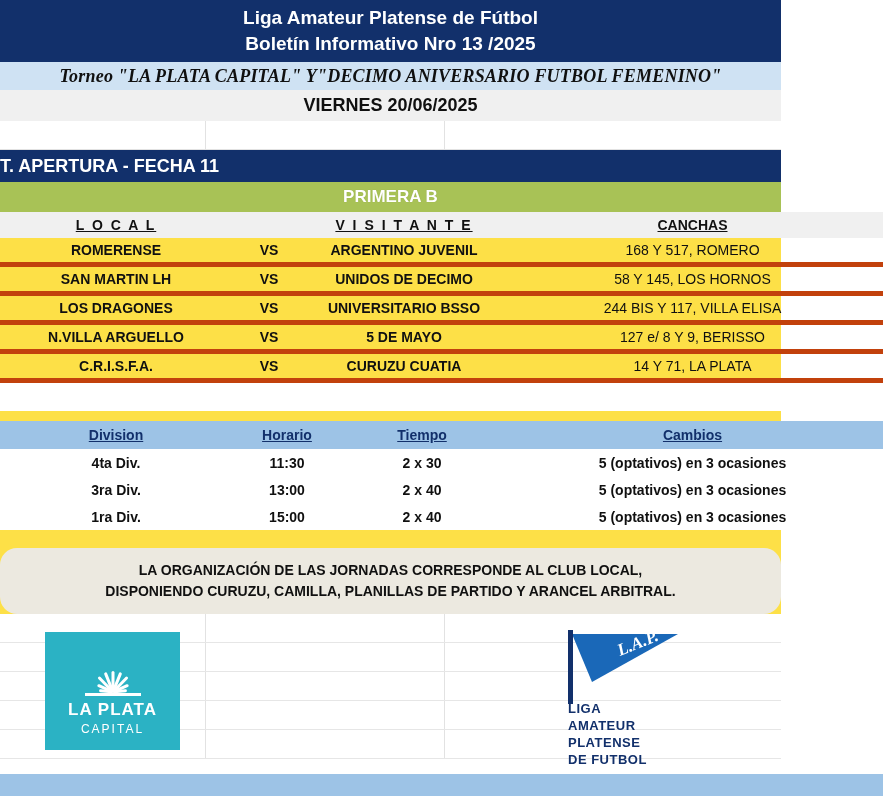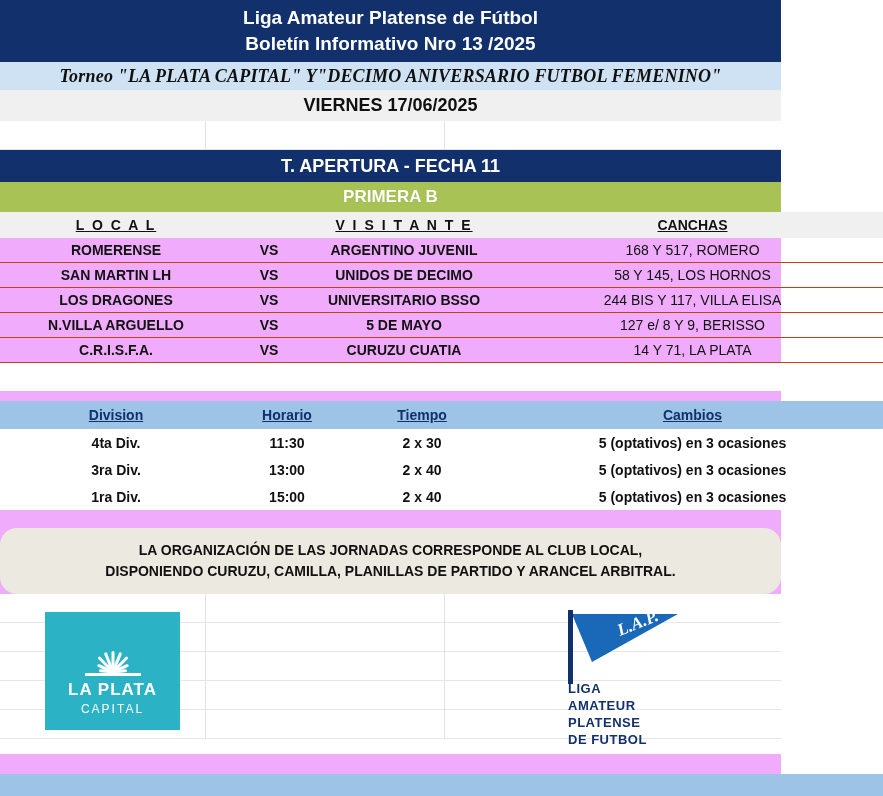--- a/index.html
+++ b/index.html
@@ -11,21 +11,21 @@
     height: 796px;
     background: #ffffff;
     font-family: "Liberation Sans", sans-serif;
     color: #1a1a1a;
     overflow: hidden;
   }
   .page {
     width: 781px;
     height: 796px;
     position: relative;
-    background: #f0abfc;
+    background: #fde047;
   }
 
   
   .band-navy {
     background: #12306b;
     color: #ffffff;
     text-align: center;
     font-weight: bold;
   }
   .band-light {
@@ -79,21 +79,21 @@
     height: 100%;
   }
   .gc1 { width: 232px; }
   .gc2 { width: 270px; }
   .gc3 { width: 381px; border-right: none !important; }
 
   
   .fecha {
     background: #12306b;
     color: #ffffff;
-    text-align: center;
+    text-align: left;
     font-weight: bold;
     font-size: 18px;
     line-height: 32px;
   }
   .divband {
     background: #a8c256;
     color: #ffffff;
     text-align: center;
     font-weight: bold;
     font-size: 17px;
@@ -138,21 +138,21 @@
     font-size: 14px;
   }
   .vs {
     font-weight: bold;
     font-size: 13px;
   }
   .cancha {
     font-size: 14px;
     font-weight: normal;
   }
-  .rowline td { border-bottom: 1px solid #c2410c; margin-top: 28px; }
+  .rowline td { border-bottom: 5px solid #c2410c; margin-top: 28px; }
 
   
   .sched-wrap { margin-top: 10px; }
   table.sched {
     width: 883px;
     border-collapse: collapse;
     table-layout: fixed;
   }
   table.sched th {
     background: #9dc3e6;
@@ -276,21 +276,21 @@
   }
 </style>
 </head>
 <body>
 
 <div class="page">
 
   <div class="band-navy title1">Liga Amateur Platense de Fútbol</div>
   <div class="band-navy title2">Boletín Informativo Nro 13 /2025</div>
   <div class="band-light tournament">Torneo "LA PLATA CAPITAL" Y"DECIMO ANIVERSARIO FUTBOL FEMENINO"</div>
-  <div class="band-grey date">VIERNES 17/06/2025</div>
+  <div class="band-grey date">VIERNES 20/06/2025</div>
 
   <div class="gridrow">
     <div class="c gc1"></div>
     <div class="c gc2"></div>
     <div class="c gc3"></div>
   </div>
 
   <div class="fecha">T. APERTURA - FECHA 11</div>
   <div class="divband">PRIMERA B</div>
 

